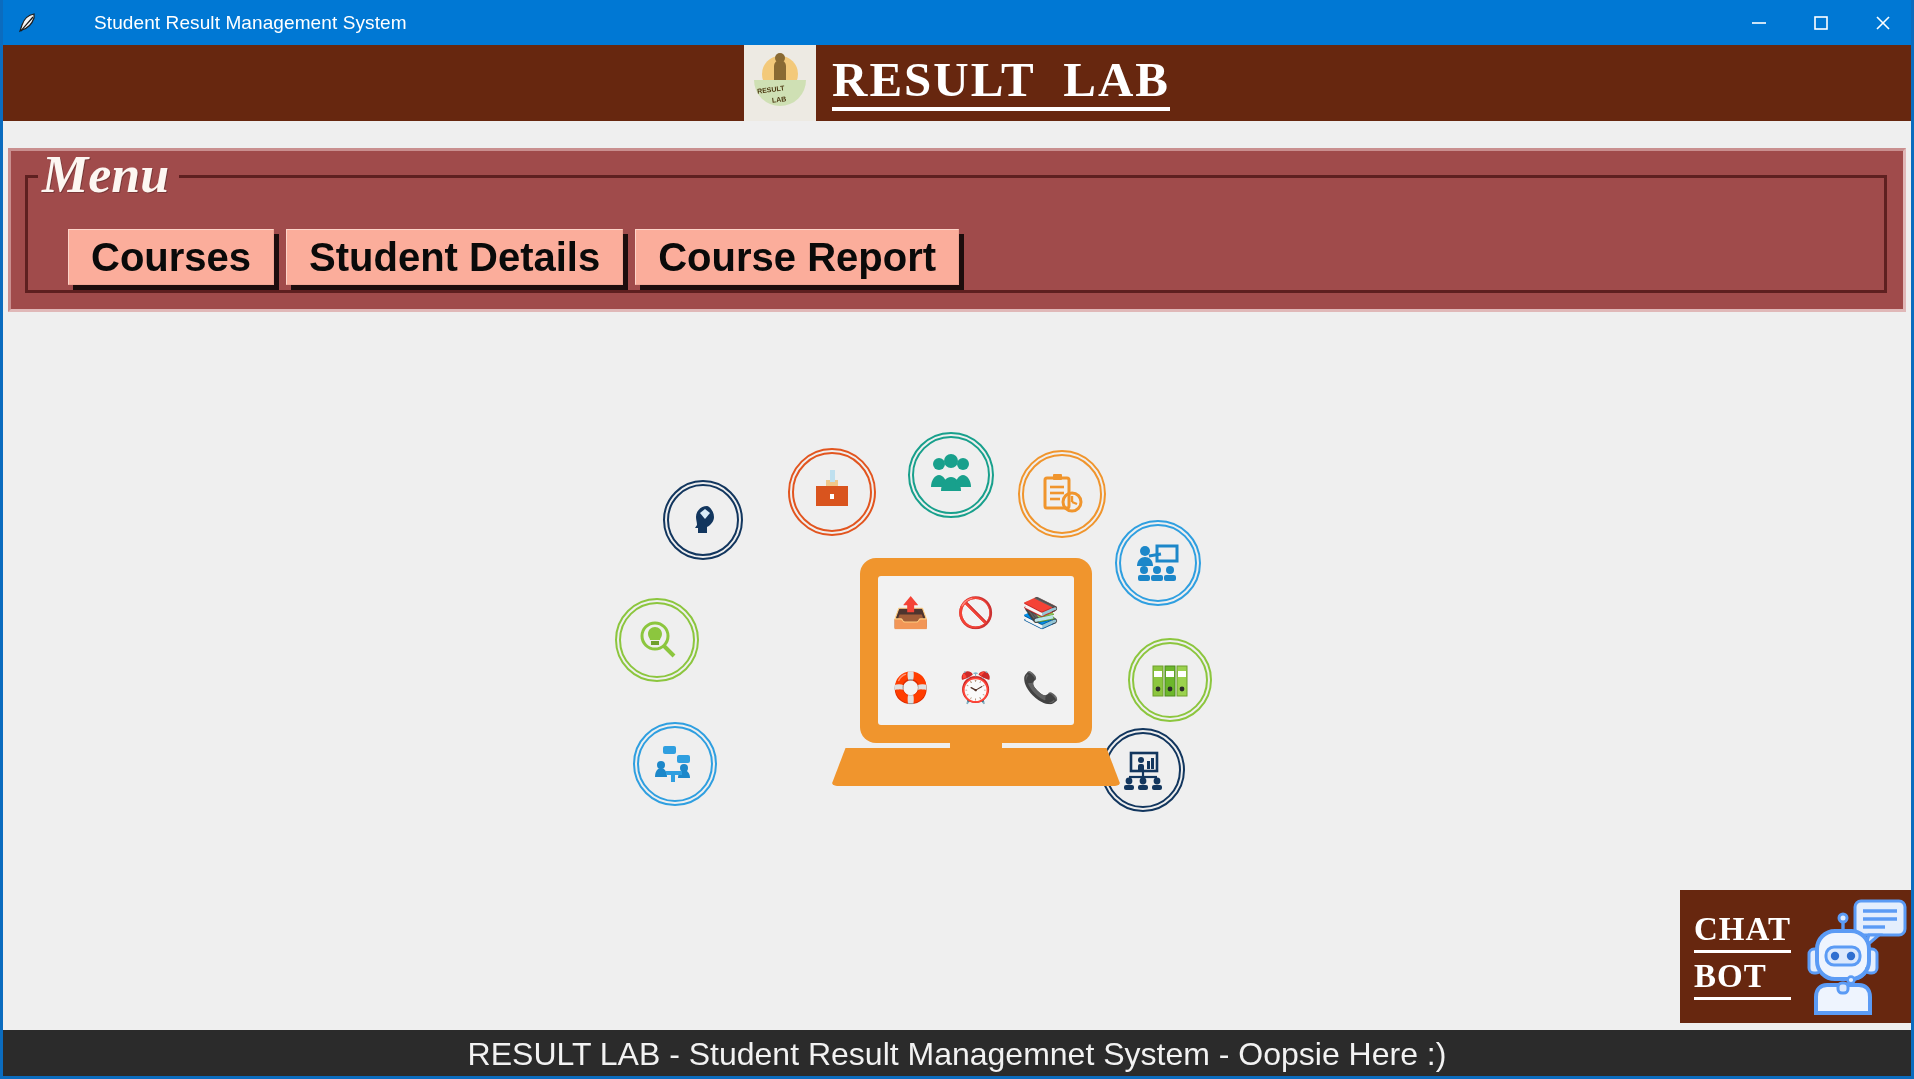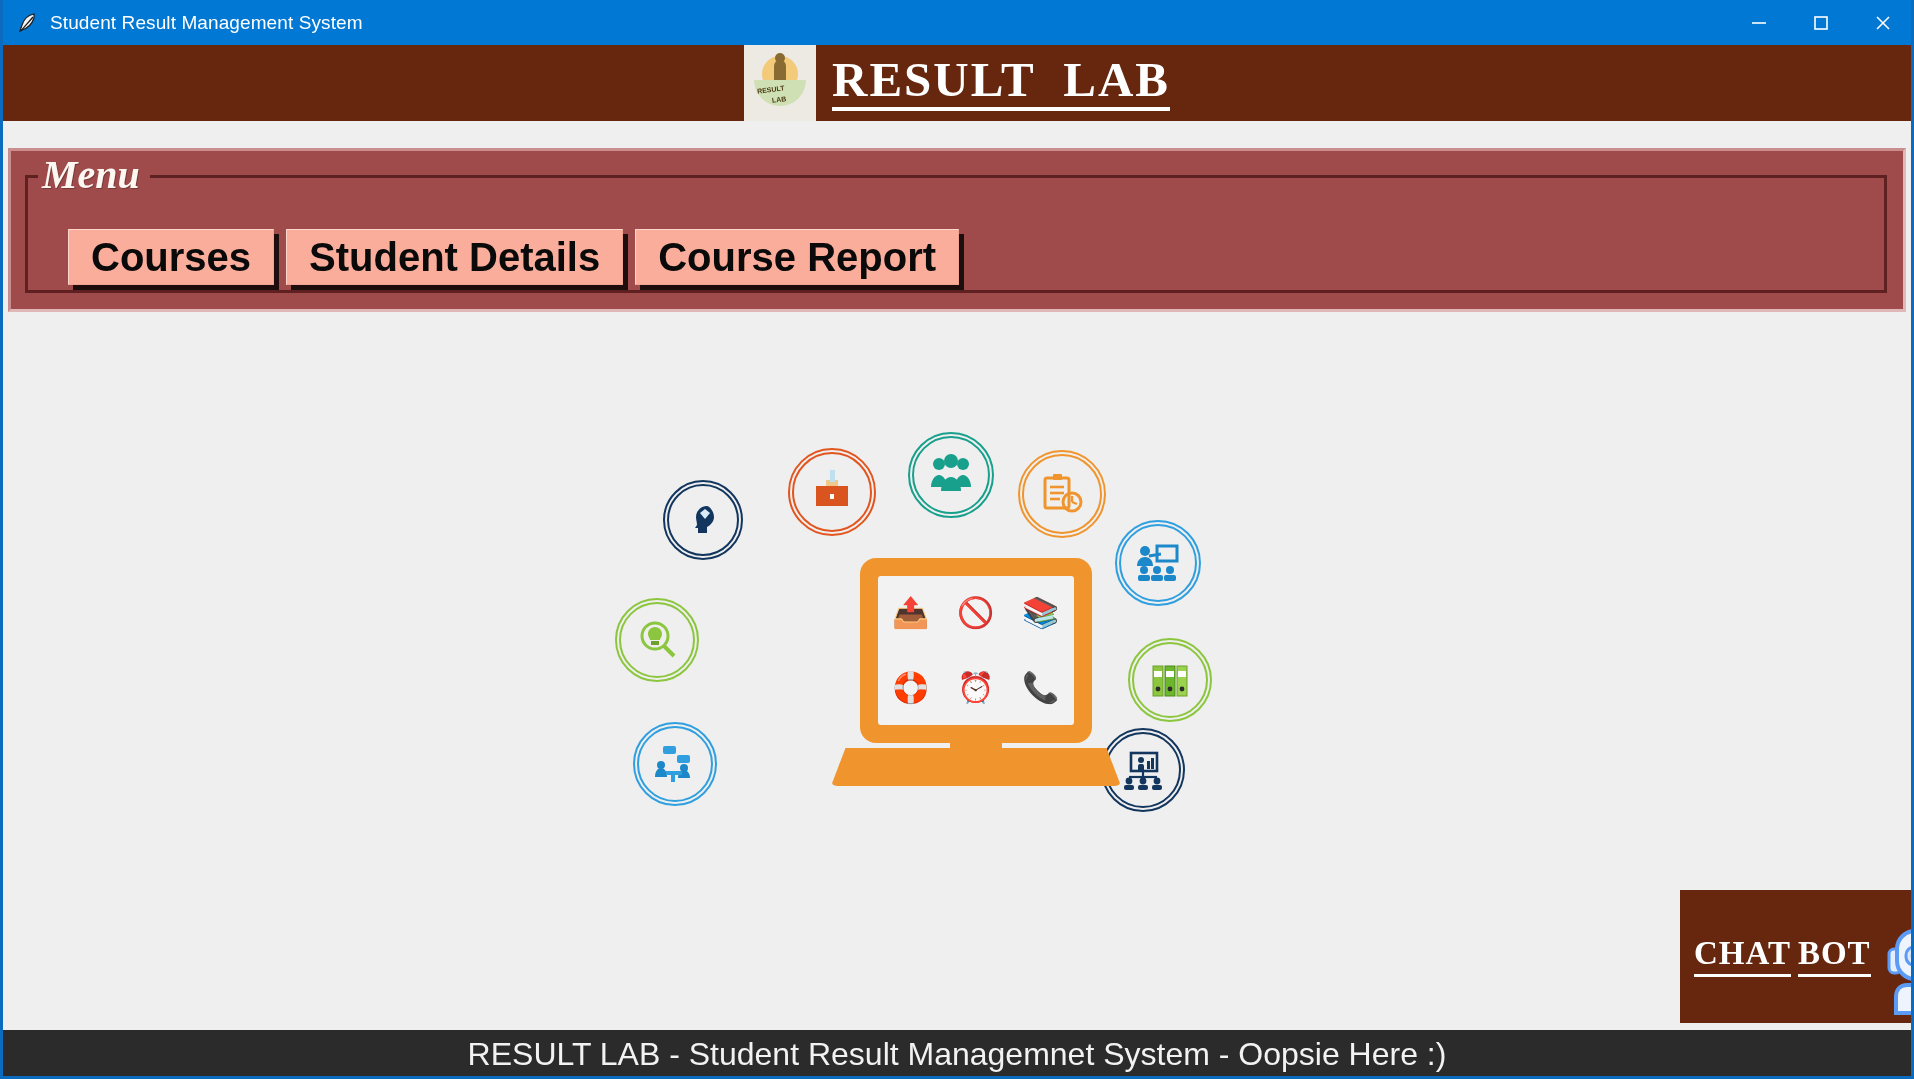--- a/index.html
+++ b/index.html
@@ -37,20 +37,21 @@
     margin-right: 10px;
     position: relative;
     flex: 0 0 auto;
   }
   .tb-title {
     color: #ffffff;
     font-size: 19px;
     font-family: "Liberation Sans", sans-serif;
     letter-spacing: 0.1px;
     white-space: nowrap;
+    margin-left: 44px;
   }
   .win-controls {
     margin-left: auto;
     display: flex;
     height: 45px;
   }
   .win-btn {
     width: 62px;
     height: 45px;
     display: flex;
@@ -157,21 +158,21 @@
     border-bottom: 3px solid #5e2020;
   }
   .menu-legend {
     position: absolute;
     left: 27px;
     top: 0px;
     color: #fdf7f2;
     font-family: "Liberation Serif", serif;
     font-style: italic;
     font-weight: bold;
-    font-size: 40px;
+    font-size: 52px;
     line-height: 48px;
     background: #a04b4b;
     padding: 0 10px 0 4px;
     z-index: 5;
     text-shadow: 1px 1px 0 rgba(0,0,0,0.25);
     white-space: nowrap;
   }
   .menu-buttons {
     position: absolute;
     left: 0px;
@@ -281,21 +282,21 @@
     background: #67270f;
     display: flex;
     align-items: center;
     cursor: pointer;
     box-sizing: border-box;
     overflow: hidden;
   }
   .cb-text {
     margin-left: 14px;
     display: flex;
-    flex-direction: row;
+    flex-direction: column;
     gap: 7px;
     flex: 0 0 auto;
   }
   .cb-line {
     color: #ffffff;
     font-family: "Liberation Serif", serif;
     font-weight: bold;
     font-size: 33px;
     line-height: 1;
     border-bottom: 3px solid #ffffff;

